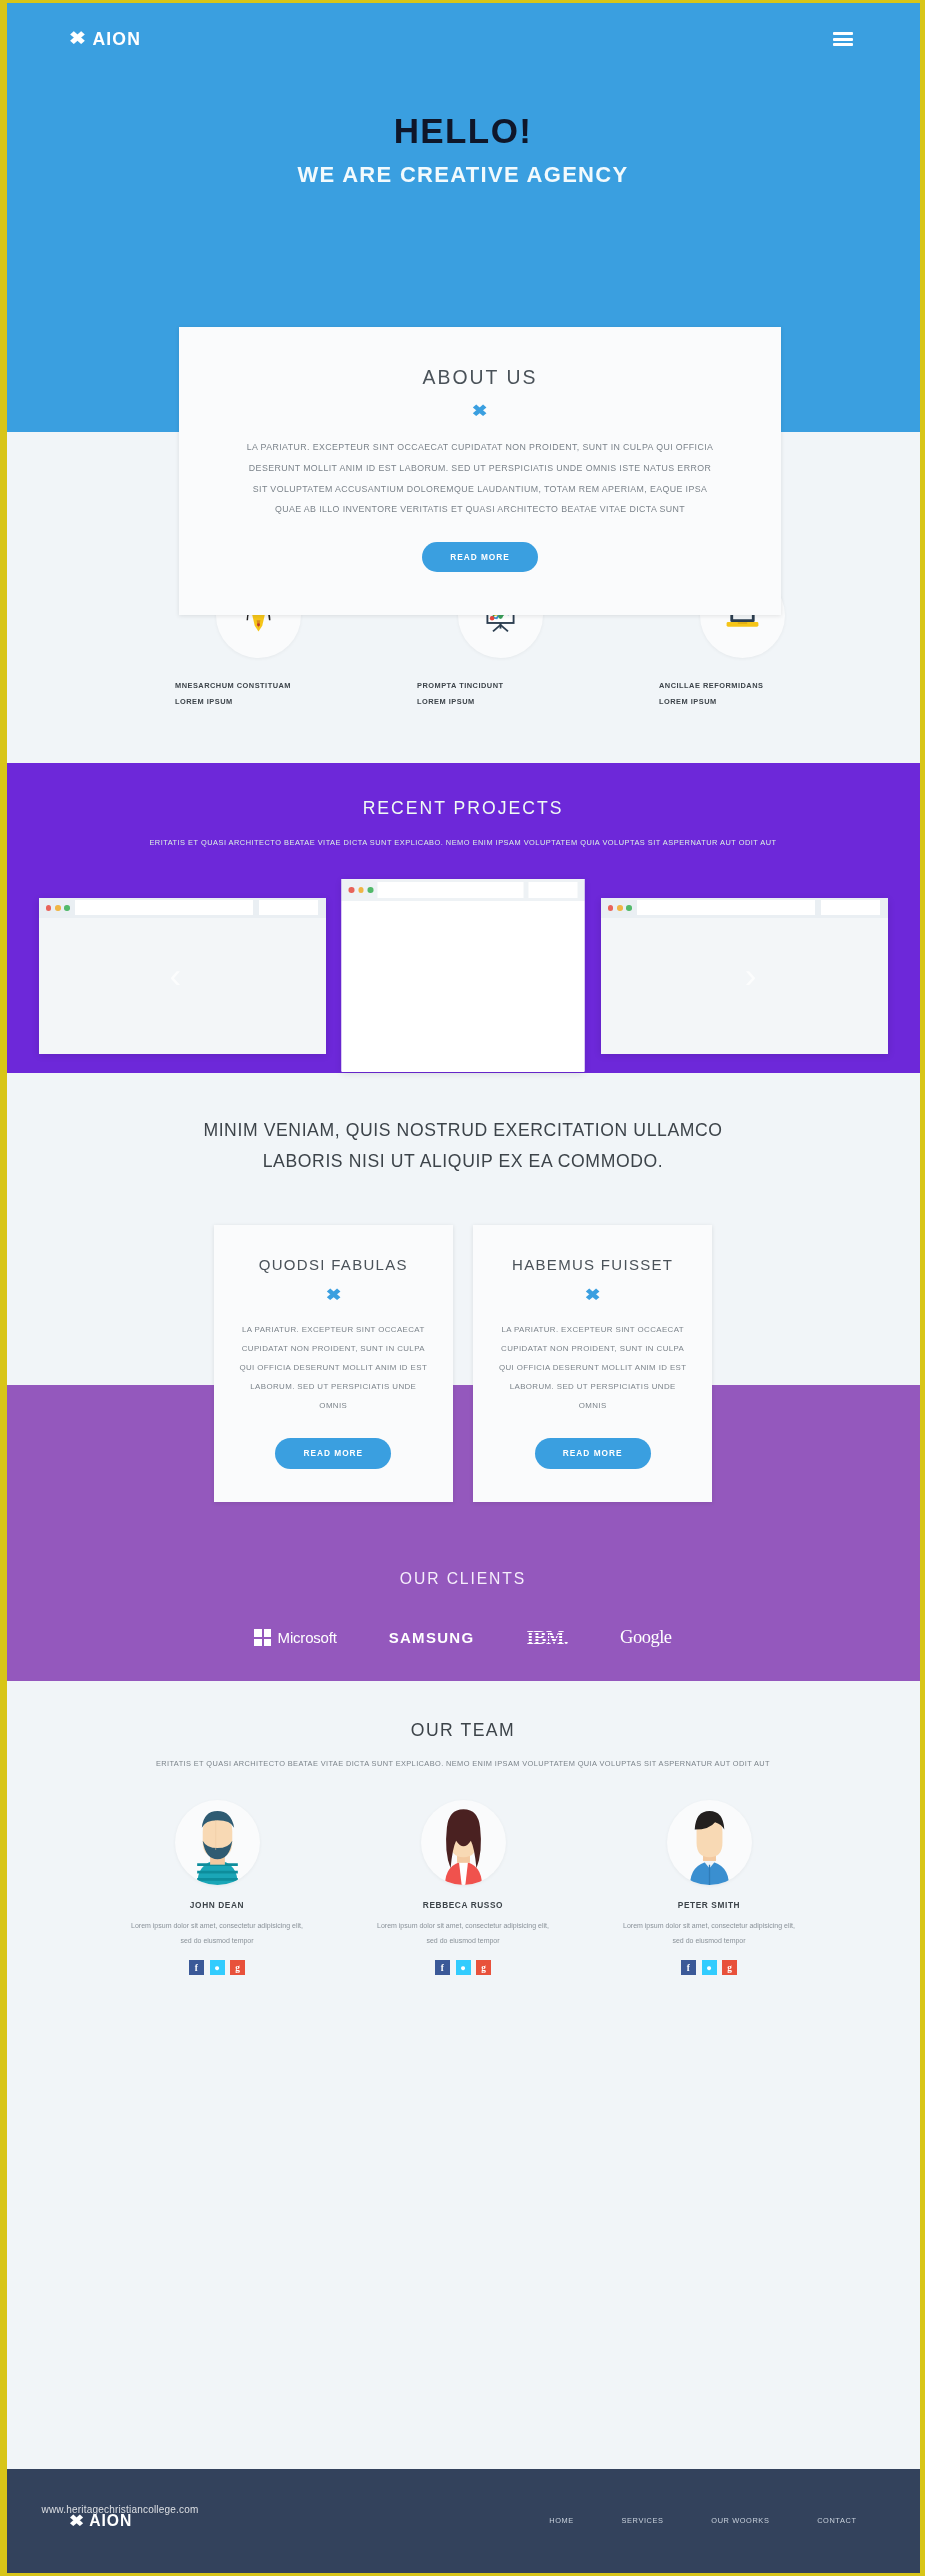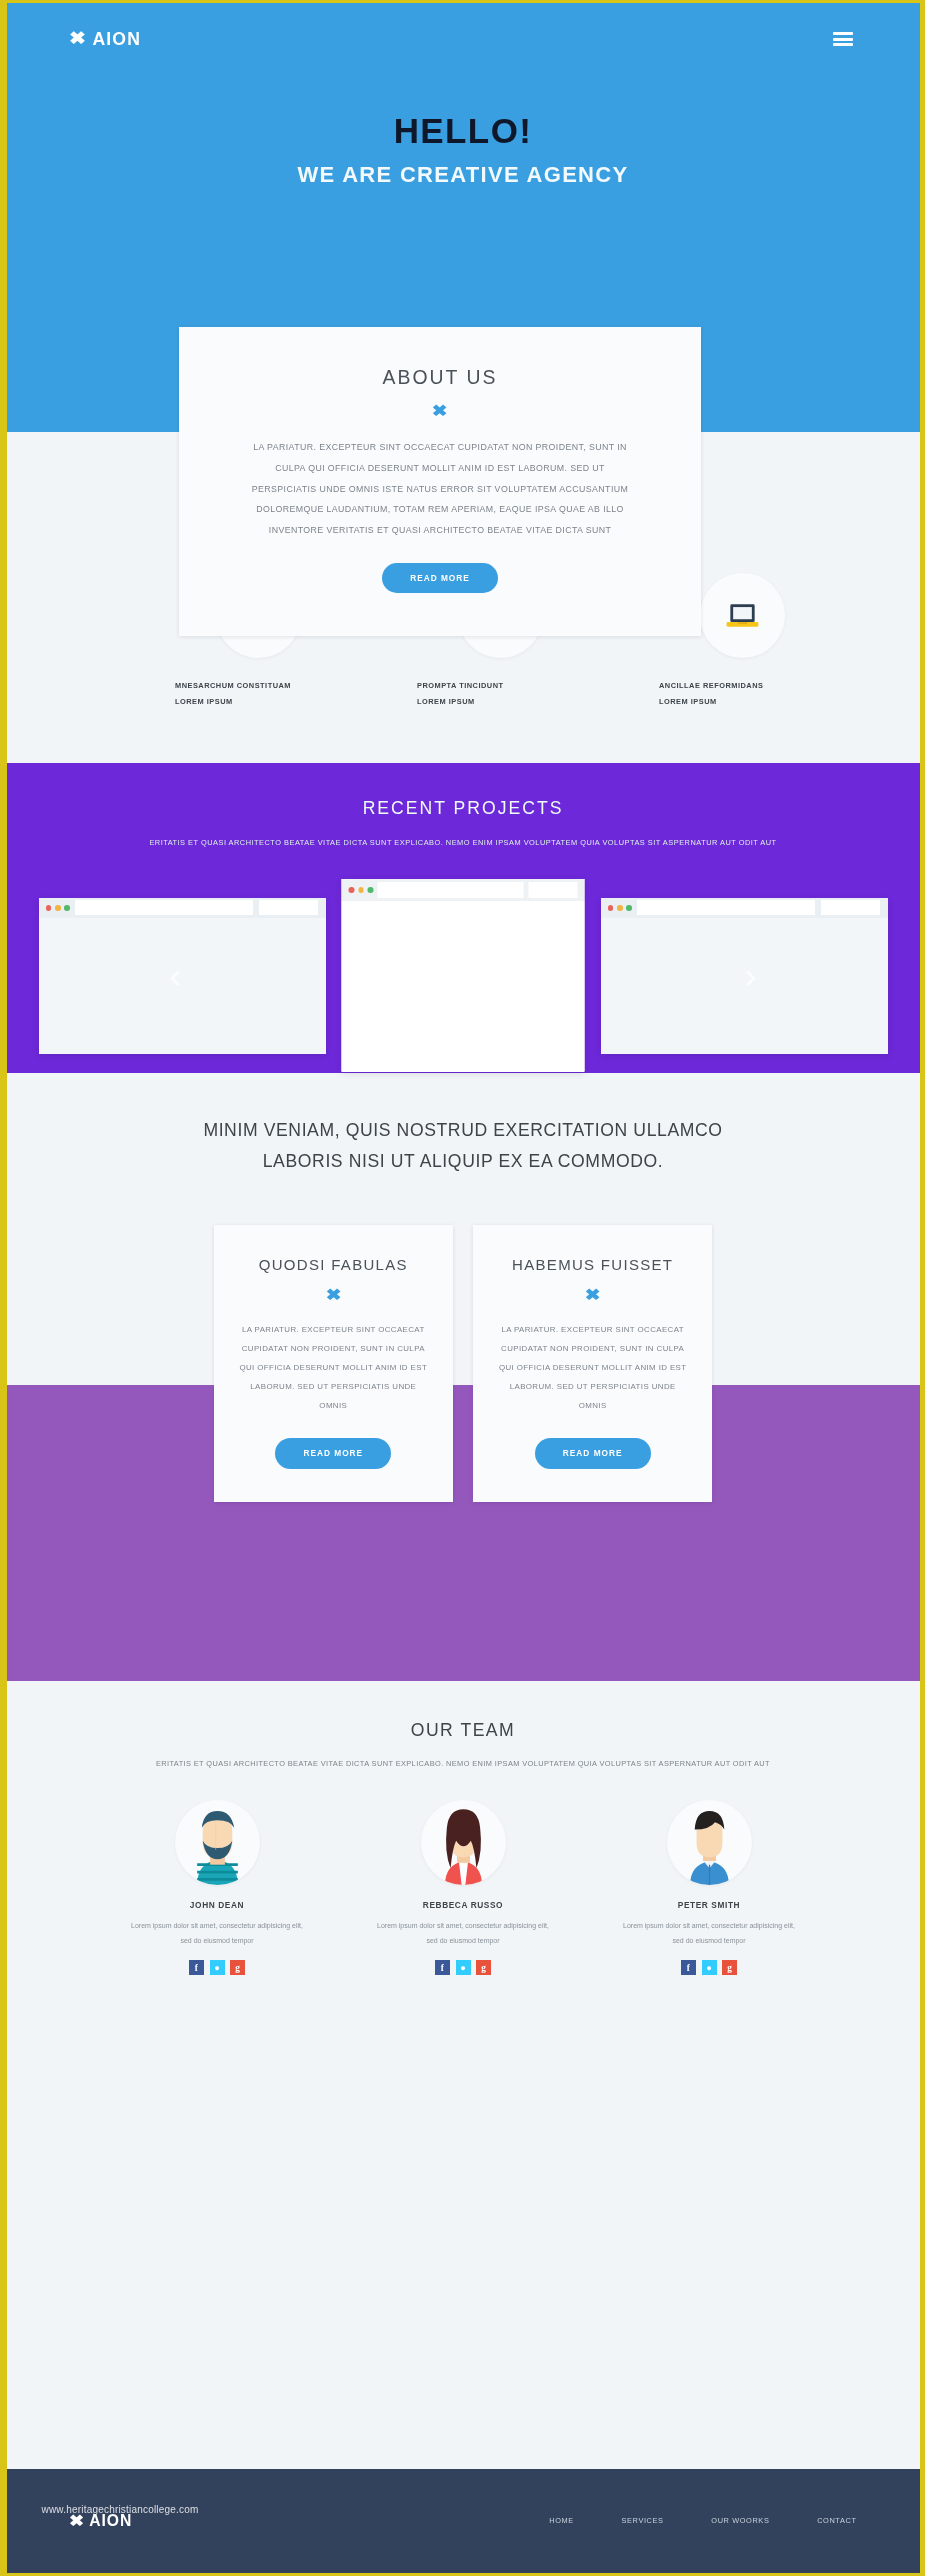--- a/index.html
+++ b/index.html
@@ -40,21 +40,21 @@
   }
   .hero-h2 {
     color:#f2fafd; font-size:22px; font-weight:bold; letter-spacing:1.3px;
     margin-top:12px;
   }
 
   
   .about-wrap { position:relative; }
   .about-card {
     position:absolute; left:79px; top:-246px;
-    width:522px; background:#fafbfc;
+    width:602px; background:#fafbfc;
     box-shadow:0 0.9px 4.6px rgba(0,0,0,.10);
     padding:39px 65px 43px 65px; text-align:center;
   }
   .about-title {
     font-size:19.4px; color:#4a5259; letter-spacing:2px; font-weight:300;
   }
   .x-divider {
     color:#3a9fe0; font-size:15.7px; font-weight:bold; margin:12px 0 17.6px 0;
     transform:scaleX(1.2); display:inline-block;
   }
@@ -359,20 +359,35 @@
       <div class="fcard">
         <div class="fcard-title">HABEMUS FUISSET</div>
         <div><span class="x-divider">✖</span></div>
         <div class="fcard-body">LA PARIATUR. EXCEPTEUR SINT OCCAECAT CUPIDATAT NON PROIDENT, SUNT IN CULPA QUI OFFICIA DESERUNT MOLLIT ANIM ID EST LABORUM. SED UT PERSPICIATIS UNDE OMNIS</div>
         <button class="btn-read">READ MORE</button>
       </div>
     </div>
   </section>
 
   <section class="clients">
+    <div class="clients-title">OUR CLIENTS</div>
+    <div class="client-row">
+      <div class="client">
+        <span class="ms-grid">
+            <i></i>
+            <i></i>
+            <i></i>
+            <i></i>
+          </span>
+        <span class="ms-text">Microsoft</span>
+      </div>
+      <div class="client samsung">SAMSUNG</div>
+      <div class="client ibm">IBM.</div>
+      <div class="client google">Google</div>
+    </div>
   </section>
 
   <section class="team">
     <div class="team-title">OUR TEAM</div>
     <div class="team-sub">ERITATIS ET QUASI ARCHITECTO BEATAE VITAE DICTA SUNT EXPLICABO. NEMO ENIM IPSAM VOLUPTATEM QUIA VOLUPTAS SIT ASPERNATUR AUT ODIT AUT</div>
 
     <div class="team-row">
 
       <div class="member">
         <div class="avatar">

